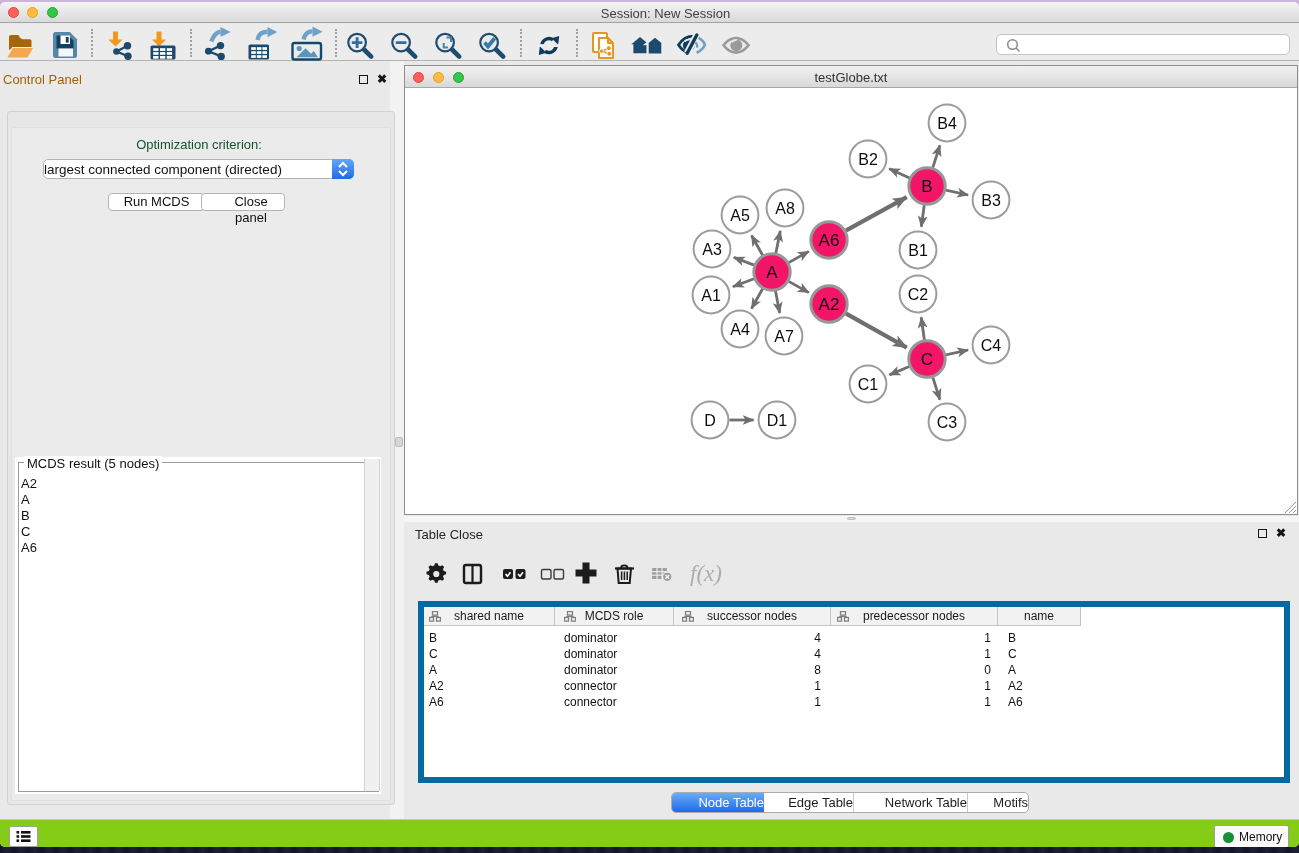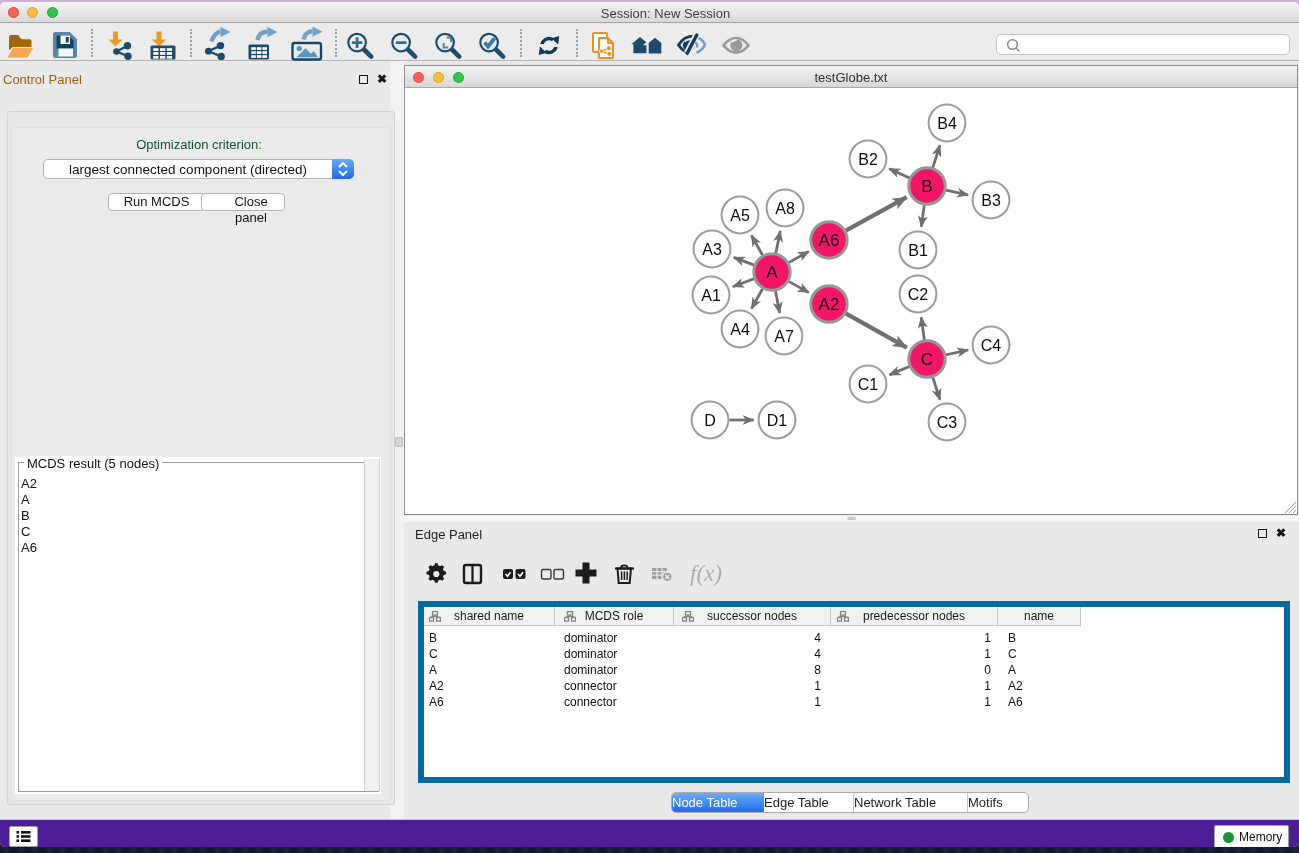--- a/index.html
+++ b/index.html
@@ -41,21 +41,21 @@
              border:1px solid #ababab; border-radius:5px; background:#fff; overflow:hidden; }
   #cp-tabs .tab { font-size:13px; color:#1d1d1d; text-align:center;
                   line-height:19px; border-right:1px solid #c9c9c9; }
   #cp-tabs .tab:last-child { border-right:none; }
   #cp-tabs .tab.sel { background:linear-gradient(#6aacf8,#1e6bea); color:#fff;
                       border-right:none; }
   #opt-label { position:absolute; left:0; top:76px; width:398px; text-align:center;
                font-size:13px; color:#14532d; }
   #dropdown { position:absolute; left:43px; top:98px; width:311px; height:20px;
               background:#fff; border:1px solid #b4b4b4; border-radius:5px; }
-  #dropdown .dtext { position:absolute; left:0; top:2px; width:288px; text-align:center;
+  #dropdown .dtext { position:absolute; left:0; top:2px; width:288px; 
               font-size:13.5px; color:#111; }
   #dropdown .stepper { position:absolute; right:-1px; top:-1px; width:22px; height:20px;
               background:linear-gradient(#64a8f8,#2069e8); border-radius:0 5px 5px 0; }
   .btn { position:absolute; height:18px; background:#fff; border:1px solid #b4b4b4;
          border-radius:4px; font-size:13px; color:#111; text-align:center;
          line-height:16px; }
   
   #mcds-white { position:absolute; left:15px; top:396px; width:366px; height:337px;
                 background:#fff; }
   #mcds-border { position:absolute; left:18px; top:401px; width:361px; height:330px;
@@ -79,32 +79,32 @@
   #tp-title { position:absolute; left:415px; top:466px; font-size:13px; color:#262626; }
   #tbl-white { position:absolute; left:418px; top:540px; width:872px; height:182px;
                background:#fff; border:6px solid #0369a1; }
   .th { position:absolute; top:0; height:19px; background:#f2f2f2;
         border-right:1px solid #c6c6c6; border-bottom:1px solid #c6c6c6;
         font-size:12px; color:#1a1a1a; text-align:center; line-height:19px; }
   .td { position:absolute; font-size:12px; color:#111; height:16px; line-height:16px; }
   
   #bot-tabs { position:absolute; left:671px; top:731px; height:21px; display:flex;
               border:1px solid #ababab; border-radius:5px; background:#fff; overflow:hidden; }
-  #bot-tabs .tab { font-size:13px; color:#1d1d1d; text-align:left;
+  #bot-tabs .tab { font-size:13px; color:#1d1d1d; text-align:right;
                    line-height:20px; border-right:1px solid #c9c9c9; }
   #bot-tabs .tab:last-child { border-right:none; }
   #bot-tabs .tab.sel { background:linear-gradient(#6aacf8,#1e6bea); color:#fff; border-right:none; }
   .pbtn-sq { position:absolute; width:9px; height:9px; border:1.6px solid #151515; }
   .pbtn-x { position:absolute; font-size:12px; font-weight:bold; color:#151515; }
   .hicon { display:inline-block; }
   #vdivider { position:absolute; left:390px; top:0; width:14px; height:758px; background:#f2f2f2; }
   #hdivider { position:absolute; left:404px; top:455px; width:895px; height:6px; background:#f6f6f6; }
   
   #statusbar { position:absolute; left:0; top:817px; width:1299px; height:29px;
-               background:#4c1d95; border-top:1px solid #c6c6c6; }
+               background:#84cc16; border-top:1px solid #c6c6c6; }
   #sb-left { position:absolute; left:9px; top:6px; width:29px; height:21px;
              background:#fdfdfd; border:1px solid #9f9f9f; border-radius:2px; }
   #sb-mem { position:absolute; left:1214px; top:5px; width:75px; height:23px;
             background:#fbfbfb; border:1px solid #9f9f9f; border-radius:2px;
             font-size:12px; color:#111; }
 </style>
 </head>
 <body>
 <div id="wall"></div>
 <div id="walltop"></div>
@@ -334,21 +334,21 @@
 <text x="586" y="261.7" font-size="16" fill="#0d0d0d" text-anchor="middle" font-family="Liberation Sans, sans-serif">C4</text>
 <text x="522" y="276" font-size="17" fill="#0d0d0d" text-anchor="middle" font-family="Liberation Sans, sans-serif">C</text>
 <text x="463" y="300.7" font-size="16" fill="#0d0d0d" text-anchor="middle" font-family="Liberation Sans, sans-serif">C1</text>
 <text x="542" y="338.7" font-size="16" fill="#0d0d0d" text-anchor="middle" font-family="Liberation Sans, sans-serif">C3</text>
 <text x="305" y="336.7" font-size="16" fill="#0d0d0d" text-anchor="middle" font-family="Liberation Sans, sans-serif">D</text>
 <text x="372" y="336.7" font-size="16" fill="#0d0d0d" text-anchor="middle" font-family="Liberation Sans, sans-serif">D1</text>
 </svg>
         </div>
     </div>
 
-    <div id="tp-title">Edge Panel</div>
+    <div id="tp-title">Table Close</div>
     <div class="pbtn-sq" style="left:1258px; top:468px;"></div>
     <div class="pbtn-x" style="left:1276px; top:465px;">✖</div>
     <div class="pbtn-sq" style="left:359px; top:14px;"></div>
     <div class="pbtn-x" style="left:377px; top:11px;">✖</div>
     <svg id="tbl-toolbar" width="310" height="40" style="position:absolute;left:418px;top:491px;">
       <g fill="#1c1c1c">
         <path d="M17,11.2 l2.6,0 l0.7,2.4 a6 6 0 0 1 1.8,0.75 l2.2,-1.2 l1.85,1.85 l-1.2,2.2 a6 6 0 0 1 0.75,1.8 l2.4,0.7 l0,2.6 l-2.4,0.7 a6 6 0 0 1 -0.75,1.8 l1.2,2.2 l-1.85,1.85 l-2.2,-1.2 a6 6 0 0 1 -1.8,0.75 l-0.7,2.4 l-2.6,0 l-0.7,-2.4 a6 6 0 0 1 -1.8,-0.75 l-2.2,1.2 l-1.85,-1.85 l1.2,-2.2 a6 6 0 0 1 -0.75,-1.8 l-2.4,-0.7 l0,-2.6 l2.4,-0.7 a6 6 0 0 1 0.75,-1.8 l-1.2,-2.2 l1.85,-1.85 l2.2,1.2 a6 6 0 0 1 1.8,-0.75 Z"></path>
         <circle cx="18.3" cy="22" r="3.1" fill="#e9e9e9"></circle>
       </g>
       <rect x="46" y="13" width="17" height="18" rx="2" fill="none" stroke="#1c1c1c" stroke-width="2.4"></rect>

